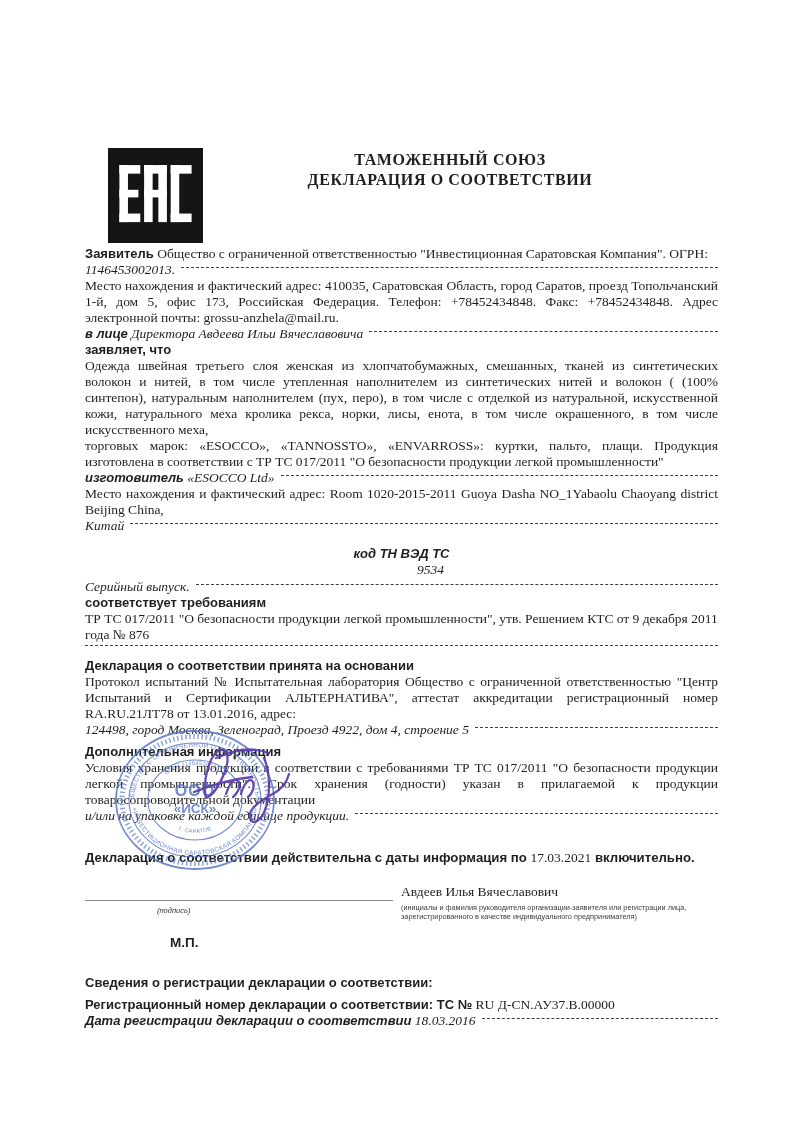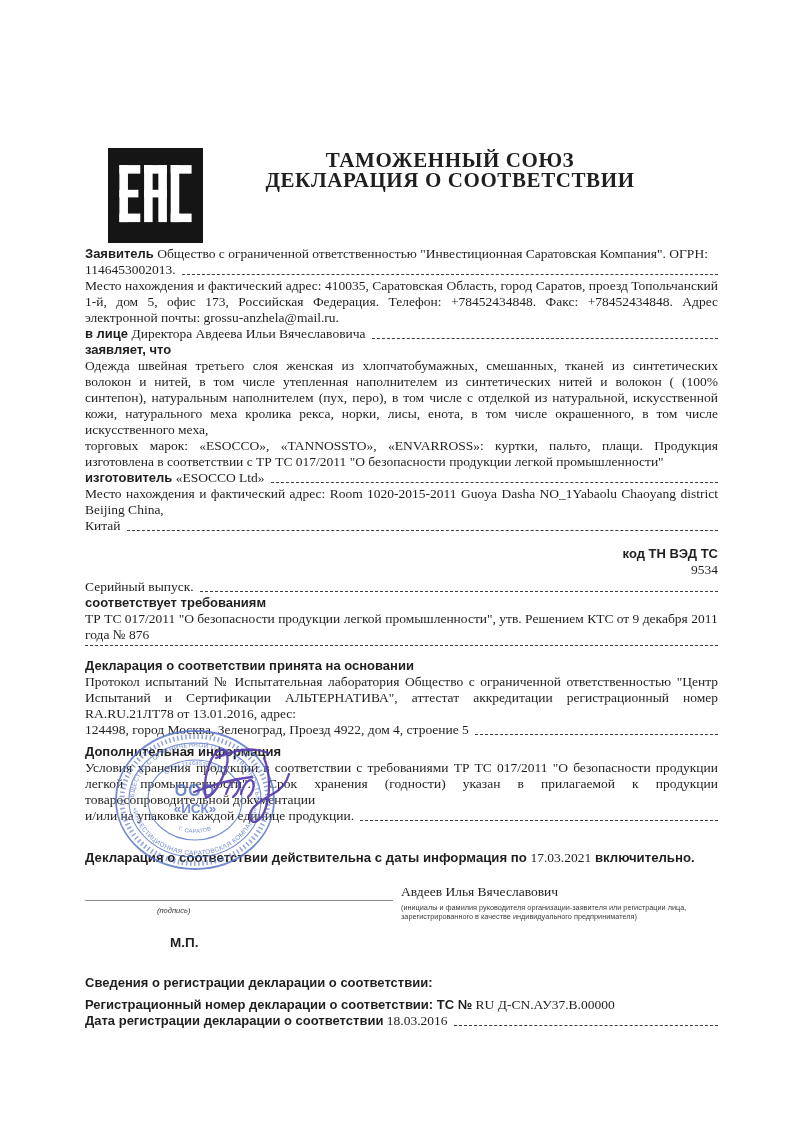--- a/index.html
+++ b/index.html
@@ -5,26 +5,26 @@
   * { margin:0; padding:0; box-sizing:border-box; }
   html,body { background:#e8e8e8; }
   .page {
     position:relative; width:800px; height:1132px; background:#ffffff;
     margin:0 auto; overflow:hidden; color:#1f1f1f;
     font-family:"Liberation Serif", serif; font-size:13.5px; line-height:16px;
   }
   
   .eac-logo { position:absolute; left:108px; top:148px; width:95px; height:95px; }
   .doc-title { position:absolute; left:210px; top:150px; width:480px; text-align:center;
-    font-family:"Liberation Serif", serif; font-weight:bold; font-size:21px; line-height:20px; letter-spacing:.6px; }
+    font-family:"Liberation Serif", serif; font-weight:bold; font-size:16px; line-height:20px; letter-spacing:.6px; }
   
   .doc { position:absolute; left:85px; top:246px; width:633px; z-index:1; }
   .b   { font-family:"Liberation Sans", sans-serif; font-weight:bold; font-size:13px; }
   .jt  { text-align:justify; }
-  .row { display:flex; align-items:flex-end; }
+  .row { display:flex; align-items:center;font-style:italic; }
   .dash { flex:1 1 auto; height:0; border-bottom:1.6px dashed #3d3d3d; margin-left:6px; transform:translateY(-3px); }
   .dashline { height:0; border-bottom:1.6px dashed #3d3d3d; margin-top:2px; margin-bottom:1px; }
   .gap-s { margin-top:12px;flex-direction:column; }
   .sp { white-space:pre; }
   
   .tnved-val { margin-left:58px; }
   
   .validity { margin-top:26px; font-family:"Liberation Sans",sans-serif; font-weight:bold; font-size:13.2px; }
   .validity .serif { font-family:"Liberation Serif",serif; font-weight:normal; font-size:13.5px; }
   

